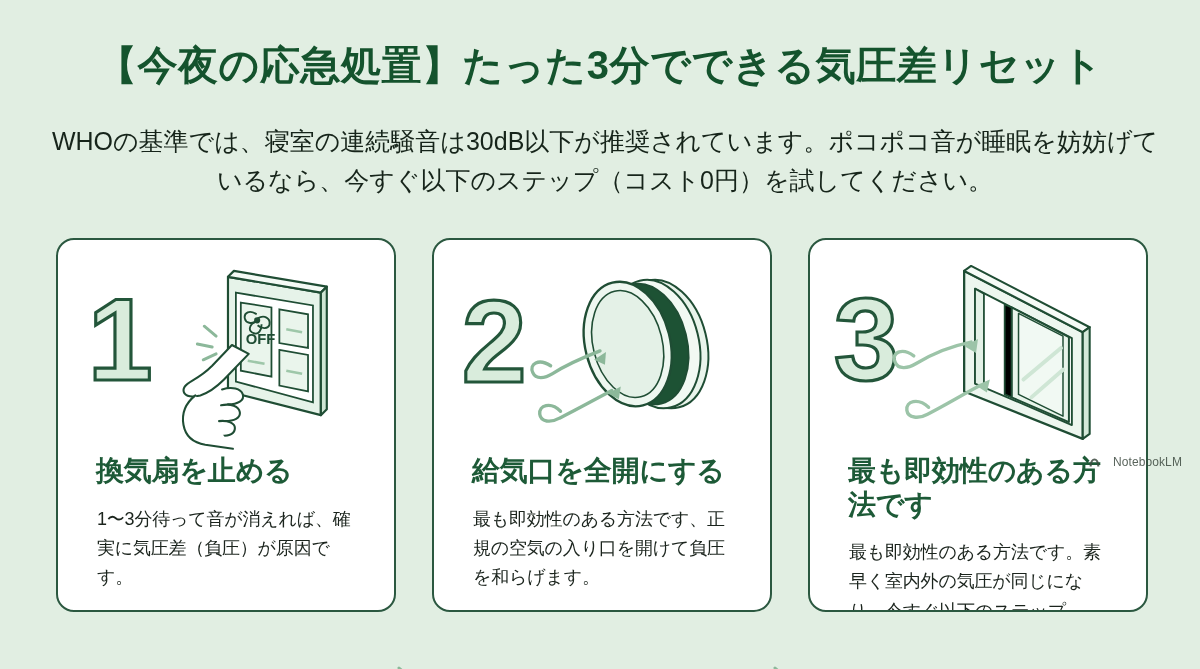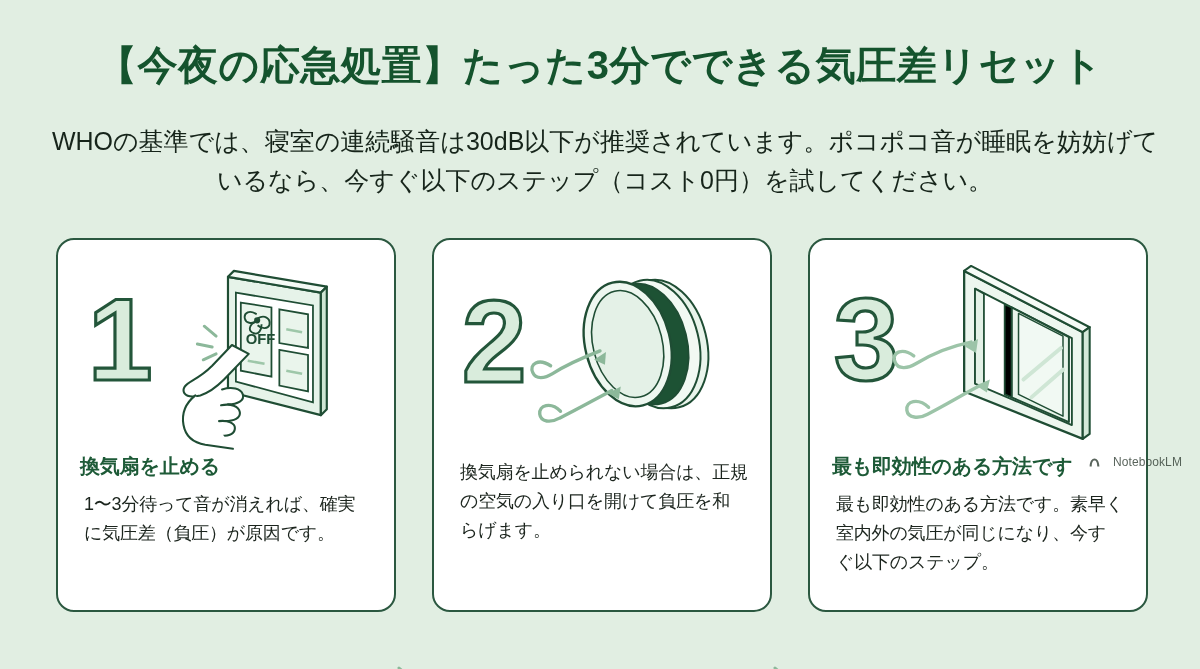--- a/index.html
+++ b/index.html
@@ -79,32 +79,32 @@
   }
   .art svg { display: block; width: 100%; height: 100%; }
 
   .card-body {
     position: absolute;
     left: 22px;
     right: 18px;
     top: 214px;
   }
   .card-heading {
-    font-size: 20px;
+    font-size: 28px;
     font-weight: bold;
     color: #1d5a37;
-    margin: 0 0 12px 0;
+    margin: 0 0 12px 16px;
     line-height: 1.2;
     letter-spacing: -0.2px;
   }
   .card-text {
     font-size: 18px;
     line-height: 1.62;
     color: #1b241d;
-    margin: 4px;
+    margin: 17px;
     letter-spacing: -0.2px;
   }
 
   
   .connector {
     position: absolute;
     top: 425px;
     width: 46px;
     height: 26px;
   }
@@ -208,21 +208,22 @@
 
           <g fill="none" stroke="#8cb89a" stroke-width="3.4" stroke-linecap="round">
             <path d="M118 126 c-12 -8 -22 -2 -18 7 c3 7 12 6 20 1 c14 -9 30 -16 48 -23"></path>
             <path d="M128 172 c-10 -10 -22 -6 -21 3 c1 8 11 9 20 4 c16 -8 34 -18 53 -28"></path>
             <path d="M162 120 l12 -8 l-1 13 Z" fill="#8cb89a" stroke="none"></path>
             <path d="M176 154 l13 -7 l-2 13 Z" fill="#8cb89a" stroke="none"></path>
           </g>
         </svg>
       </div>
       <div class="card-body">
-        <p class="card-text">換気扇を止められない場合は、正規の空気の入り口を開けて負圧を和らげます。</p>
+        <p class="card-heading">給気口を全開にする</p>
+        <p class="card-text">最も即効性のある方法です、正規の空気の入り口を開けて負圧を和らげます。</p>
       </div>
     </div>
 
     <div class="card c3">
       <div class="art">
         <svg viewBox="0 0 340 210" xmlns="http://www.w3.org/2000/svg">
           <text x="24" y="140" font-family="Liberation Sans, sans-serif" font-size="118" font-weight="bold" fill="#d9ecdc" stroke="#23563a" stroke-width="3.2">3</text>
 
           <g stroke="#1f4d34" stroke-linejoin="round">
 

